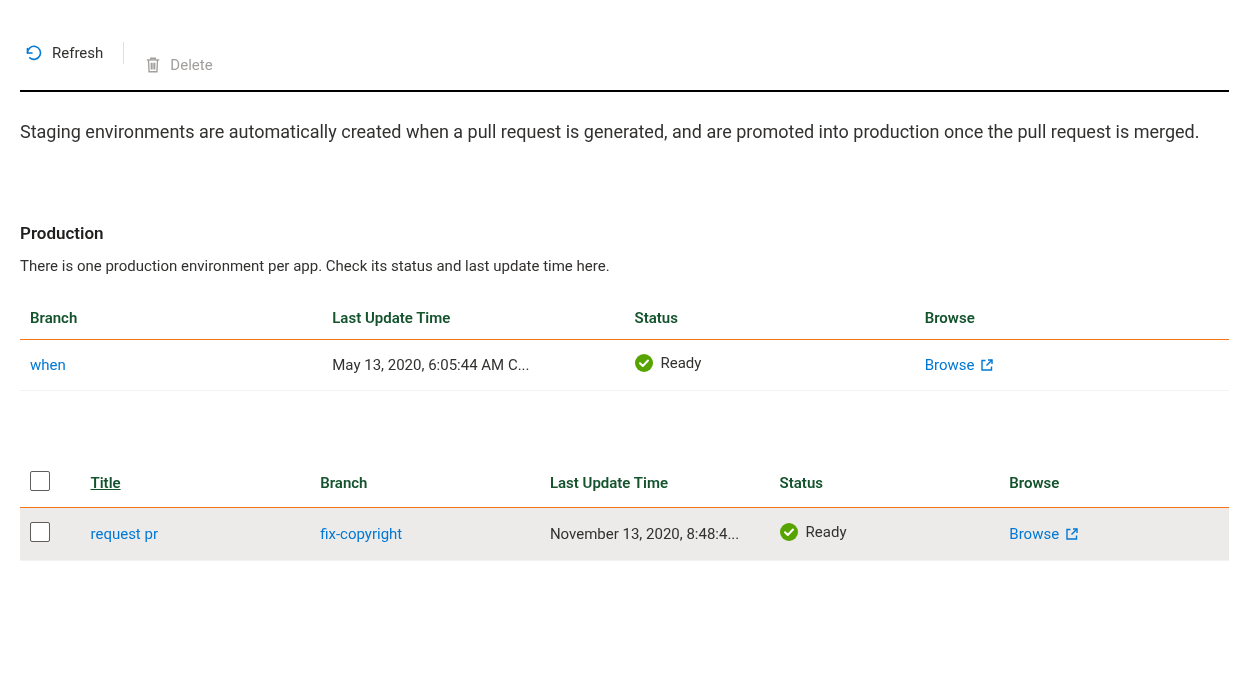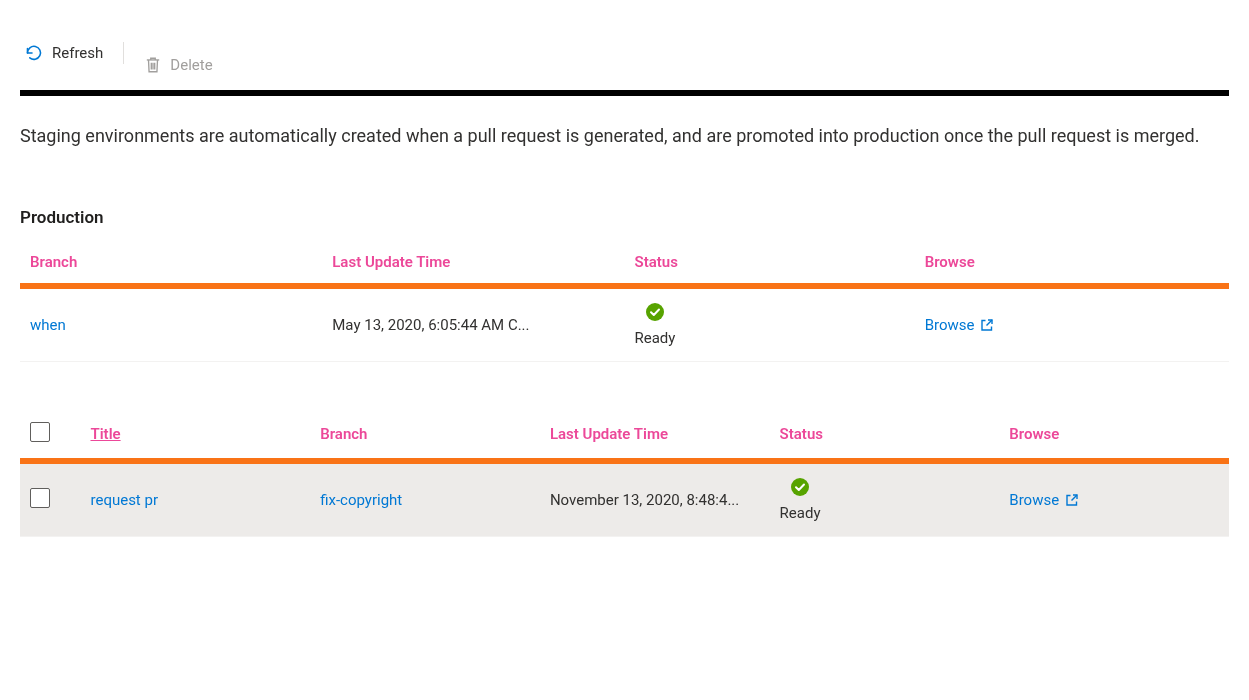--- a/index.html
+++ b/index.html
@@ -12,21 +12,21 @@
       font-size: 14px;
       color: #323130;
       background: #ffffff;
       padding: 20px;
       width: 1249px;
     }
     .toolbar {
       display: flex;
       align-items: center;
       padding: 10px 0 14px 0;
-      border-bottom: 6px solid #000000;
+      border-bottom: 2px solid #000000;
       gap: 10px;
     }
     .toolbar-btn {
       display: inline-flex;
       align-items: center;
       gap: 8px;
       background: transparent;
       border: none;
       font-size: 15px;
       cursor: pointer;
@@ -59,44 +59,44 @@
       align-items: center;
       justify-content: center;
     }
     .intro-text {
       padding: 26px 0 10px 0;
       font-size: 18px;
       line-height: 1.5;
       color: #323130;
     }
     .section {
-      margin-top: 48px;
+      margin-top: 68px;
     }
     .section-heading {
       font-size: 17px;
       font-weight: 600;
       color: #201f1e;
       margin-bottom: 14px;
     }
     .section-desc {
       font-size: 15px;
       color: #323130;
       margin-bottom: 22px;
     }
     table {
       width: 100%;
       border-collapse: collapse;
     }
     th {
       text-align: left;
       font-size: 15px;
       font-weight: 600;
-      color: #ec4899;
+      color: #14532d;
       padding: 12px 10px;
-      border-bottom: 6px solid #f97316;
+      border-bottom: 1px solid #f97316;
     }
     td {
       font-size: 15px;
       padding: 14px 10px;
       border-bottom: 1px solid #f3f2f1;
       color: #323130;
       white-space: nowrap;
       overflow: hidden;
       text-overflow: ellipsis;
     }
@@ -105,21 +105,20 @@
     }
     .link {
       color: #0078d4;
       text-decoration: none;
       cursor: pointer;
     }
     .status-cell {
       display: inline-flex;
       align-items: center;
       gap: 8px;
-      flex-direction: column;
     }
     .status-icon {
       width: 18px;
       height: 18px;
       display: inline-flex;
     }
     .browse-link {
       display: inline-flex;
       align-items: center;
       gap: 6px;
@@ -182,20 +181,21 @@
       </svg>
     </span>
     <span>Delete</span>
   </button>
 </div>
 
 <p class="intro-text">Staging environments are automatically created when a pull request is generated, and are promoted into production once the pull request is merged.</p>
 
 <div class="section">
   <h2 class="section-heading">Production</h2>
+  <p class="section-desc">There is one production environment per app. Check its status and last update time here.</p>
 
   <table>
     <thead>
       <tr>
         <th class="col-branch-p">Branch</th>
         <th class="col-update-p">Last Update Time</th>
         <th class="col-status-p">Status</th>
         <th class="col-browse-p">Browse</th>
       </tr>
     </thead>

